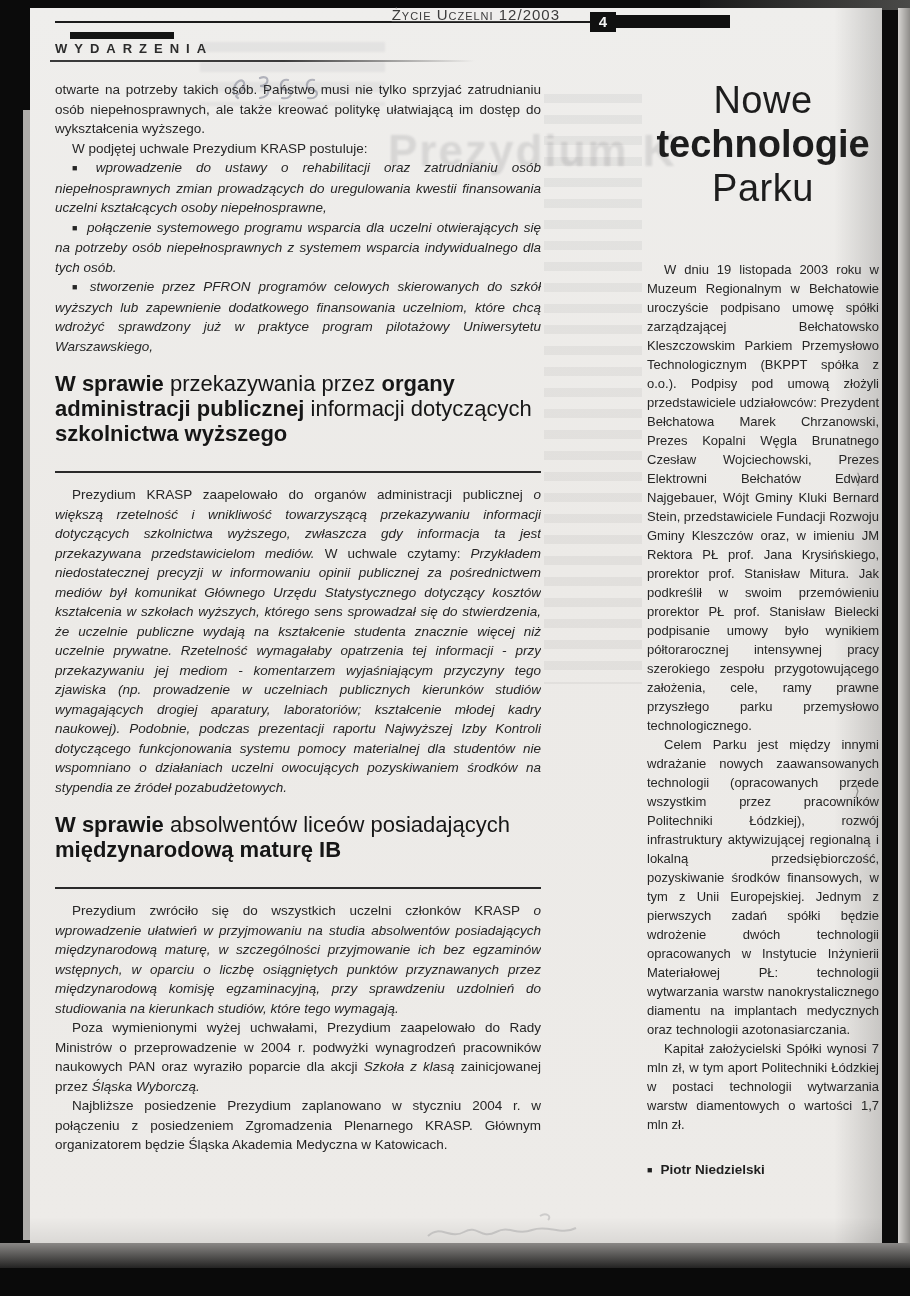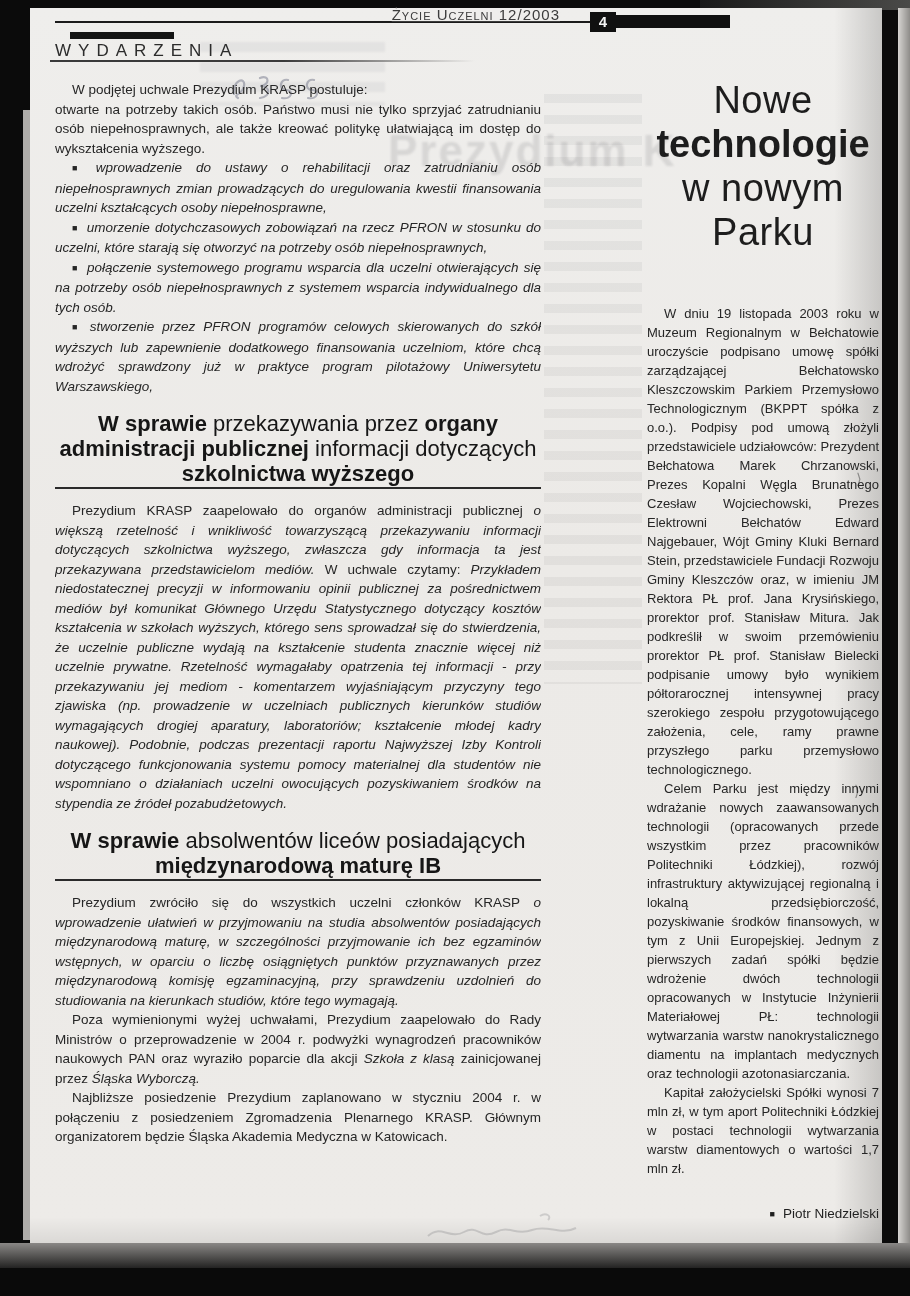--- a/index.html
+++ b/index.html
@@ -34,44 +34,44 @@
   
   .masthead-rule{position:absolute;left:25px;top:13px;width:535px;height:2px;background:#1b1b1b;}
   .journal{position:absolute;left:240px;top:0;width:290px;text-align:right;
     font-size:15px;font-variant:small-caps;letter-spacing:1px;color:#3c3c3c;line-height:14px;text-decoration:underline;}
   .pagebox{position:absolute;left:560px;top:4px;width:26px;height:20px;background:#101010;
     color:#f2f2f2;font-weight:bold;font-size:15px;text-align:center;line-height:20px;}
   .headbar{position:absolute;left:586px;top:7px;width:114px;height:13px;background:#101010;}
 
   
   .section-bar{position:absolute;left:40px;top:24px;width:104px;height:7px;background:#141414;}
-  .section-label{position:absolute;left:25px;top:33px;font-size:17px;letter-spacing:7px;color:#2c2c2c;}
+  .section-label{position:absolute;left:25px;top:33px;font-size:13px;letter-spacing:7px;color:#2c2c2c;font-weight:bold;}
   .section-rule{position:absolute;left:20px;top:52px;width:425px;height:2px;
     background:linear-gradient(to right,#3a3a3a 55%,rgba(58,58,58,0));}
 
   
   .col-left{position:absolute;left:25px;top:72px;width:486px;height:1150px;overflow:hidden;
     font-size:13.5px;line-height:19.5px;color:#262626;text-align:justify;}
   .col-right{position:absolute;left:617px;top:64px;width:232px;height:1168px;overflow:hidden;
     font-size:13px;line-height:19px;color:#262626;text-align:justify;}
 
   p.body{margin:0;}
   .ind{text-indent:17px;}
   .spaced{margin-top:18px;}
   .it{font-style:italic;}
   .bd{font-weight:bold;}
   .sq{font-size:9px;vertical-align:1px;margin-right:8px;font-style:normal;}
 
   .lheading{margin:15px 0 12px;font-size:22px;line-height:25px;font-weight:normal;color:#161616;
-    border-bottom:2px solid #2a2a2a;padding-bottom:1px;text-align:center;}
+    border-bottom:2px solid #2a2a2a;padding-bottom:25px;text-align:left;}
 
   .rtitle{margin:6px 0 50px;}
   .rtl{font-size:38px;line-height:44px;color:#1d1d1d;letter-spacing:.5px;text-align:center;}
   .rtl.bold{font-weight:bold;letter-spacing:0;}
-  .byline-right{margin-top:26px;text-align:right;font-weight:normal;font-size:13.5px;color:#1f1f1f;}
+  .byline-right{margin-top:26px;font-weight:bold;font-size:13.5px;color:#1f1f1f;}
 
   
   .ghost-headline{position:absolute;left:358px;top:118px;font-size:44px;font-weight:bold;
     color:rgba(50,50,55,0.12);filter:blur(1.2px);letter-spacing:2px;white-space:nowrap;pointer-events:none;}
   .ghost-gutter{position:absolute;left:514px;top:86px;width:98px;height:590px;
     background:repeating-linear-gradient(180deg,rgba(40,40,45,0.055) 0 9px,rgba(0,0,0,0) 9px 21px);
     filter:blur(.6px);pointer-events:none;}
   .ghost-stamp{position:absolute;left:170px;top:34px;width:185px;height:64px;
     background:repeating-linear-gradient(180deg,rgba(60,60,70,0.06) 0 10px,rgba(0,0,0,0) 10px 20px);
     filter:blur(1px);pointer-events:none;}
@@ -111,44 +111,42 @@
     <div class="masthead-rule"></div>
     <div class="journal">Życie Uczelni 12/2003</div>
     <div class="pagebox">4</div>
     <div class="headbar"></div>
 
     <div class="section-bar"></div>
     <div class="section-label">WYDARZENIA</div>
     <div class="section-rule"></div>
 
     <div class="col-left">
+      <p class="body"><span>otwarte na potrzeby takich osób. Państwo musi nie tylko sprzyjać zatrudnianiu osób niepełnosprawnych, ale także kreować politykę ułatwiającą im dostęp do wykształcenia wyższego.</span></p>
       <p class="body ind"><span>W podjętej uchwale Prezydium KRASP postuluje:</span></p>
-      <p class="body"><span>otwarte na potrzeby takich osób. Państwo musi nie tylko sprzyjać zatrudnianiu osób niepełnosprawnych, ale także kreować politykę ułatwiającą im dostęp do wykształcenia wyższego.</span></p>
 
       <p class="body ind"><span class="sq">■</span><span class="it">wprowadzenie do ustawy o rehabilitacji oraz zatrudnianiu osób niepełnosprawnych zmian prowadzących do uregulowania kwestii finansowania uczelni kształcących osoby niepełnosprawne,</span></p>
-      <p class="body ind"><span class="sq">■</span><span class="it">umorzenie dotychczasowych zobowiązań na rzecz PFRON w stosunku do uczelni, które starają się otworzyć na potrzeby osób niepełnosprawnych,</span></p>
       <p class="body ind"><span class="sq">■</span><span class="it">połączenie systemowego programu wsparcia dla uczelni otwierających się na potrzeby osób niepełnosprawnych z systemem wsparcia indywidualnego dla tych osób.</span></p>
       <p class="body ind"><span class="sq">■</span><span class="it">stworzenie przez PFRON programów celowych skierowanych do szkół wyższych lub zapewnienie dodatkowego finansowania uczelniom, które chcą wdrożyć sprawdzony już w praktyce program pilotażowy Uniwersytetu Warszawskiego,</span></p>
 
       <h2 class="lheading"><span class="bd">W sprawie</span><span> przekazywania przez </span><span class="bd">organy administracji publicznej</span><span> informacji dotyczących </span><span class="bd">szkolnictwa wyższego</span></h2>
       <p class="body ind"><span>Prezydium KRASP zaapelowało do organów administracji publicznej </span><span class="it">o większą rzetelność i wnikliwość towarzyszącą przekazywaniu informacji dotyczących szkolnictwa wyższego, zwłaszcza gdy informacja ta jest przekazywana przedstawicielom mediów.</span><span> W uchwale czytamy: </span><span class="it">Przykładem niedostatecznej precyzji w informowaniu opinii publicznej za pośrednictwem mediów był komunikat Głównego Urzędu Statystycznego dotyczący kosztów kształcenia w szkołach wyższych, którego sens sprowadzał się do stwierdzenia, że uczelnie publiczne wydają na kształcenie studenta znacznie więcej niż uczelnie prywatne. Rzetelność wymagałaby opatrzenia tej informacji - przy przekazywaniu jej mediom - komentarzem wyjaśniającym przyczyny tego zjawiska (np. prowadzenie w uczelniach publicznych kierunków studiów wymagających drogiej aparatury, laboratoriów; kształcenie młodej kadry naukowej). Podobnie, podczas prezentacji raportu Najwyższej Izby Kontroli dotyczącego funkcjonowania systemu pomocy materialnej dla studentów nie wspomniano o działaniach uczelni owocujących pozyskiwaniem środków na stypendia ze źródeł pozabudżetowych.</span></p>
 
       <h2 class="lheading"><span class="bd">W sprawie</span><span> absolwentów liceów posiadających </span><span class="bd">międzynarodową maturę IB</span></h2>
       <p class="body ind"><span>Prezydium zwróciło się do wszystkich uczelni członków KRASP </span><span class="it">o wprowadzenie ułatwień w przyjmowaniu na studia absolwentów posiadających międzynarodową maturę, w szczególności przyjmowanie ich bez egzaminów wstępnych, w oparciu o liczbę osiągniętych punktów przyznawanych przez międzynarodową komisję egzaminacyjną, przy sprawdzeniu uzdolnień do studiowania na kierunkach studiów, które tego wymagają.</span></p>
 
       <p class="body ind spaced"><span>Poza wymienionymi wyżej uchwałami, Prezydium zaapelowało do Rady Ministrów o przeprowadzenie w 2004 r. podwyżki wynagrodzeń pracowników naukowych PAN oraz wyraziło poparcie dla akcji </span><span class="it">Szkoła z klasą</span><span> zainicjowanej przez </span><span class="it">Śląska Wyborczą.</span></p>
       <p class="body ind spaced"><span>Najbliższe posiedzenie Prezydium zaplanowano w styczniu 2004 r. w połączeniu z posiedzeniem Zgromadzenia Plenarnego KRASP. Głównym organizatorem będzie Śląska Akademia Medyczna w Katowicach.</span></p>
 
     </div>
 
     <div class="col-right">
       <div class="rtitle">
         <div class="rtl">Nowe</div>
         <div class="rtl bold">technologie</div>
-        <div class="rtl">w nowym</div>
         <div class="rtl">Parku</div>
       </div>
       <p class="body ind">W dniu 19 listopada 2003 roku w Muzeum Regionalnym w Bełchatowie uroczyście podpisano umowę spółki zarządzającej Bełchatowsko Kleszczowskim Parkiem Przemysłowo Technologicznym (BKPPT spółka z o.o.). Podpisy pod umową złożyli przedstawiciele udziałowców: Prezydent Bełchatowa Marek Chrzanowski, Prezes Kopalni Węgla Brunatnego Czesław Wojciechowski, Prezes Elektrowni Bełchatów Edward Najgebauer, Wójt Gminy Kluki Bernard Stein, przedstawiciele Fundacji Rozwoju Gminy Kleszczów oraz, w imieniu JM Rektora PŁ prof. Jana Krysińskiego, prorektor prof. Stanisław Mitura. Jak podkreślił w swoim przemówieniu prorektor PŁ prof. Stanisław Bielecki podpisanie umowy było wynikiem półtorarocznej intensywnej pracy szerokiego zespołu przygotowującego założenia, cele, ramy prawne przyszłego parku przemysłowo technologicznego.</p>
       <p class="body ind">Celem Parku jest między innymi wdrażanie nowych zaawansowanych technologii (opracowanych przede wszystkim przez pracowników Politechniki Łódzkiej), rozwój infrastruktury aktywizującej regionalną i lokalną przedsiębiorczość, pozyskiwanie środków finansowych, w tym z Unii Europejskiej. Jednym z pierwszych zadań spółki będzie wdrożenie dwóch technologii opracowanych w Instytucie Inżynierii Materiałowej PŁ: technologii wytwarzania warstw nanokrystalicznego diamentu na implantach medycznych oraz technologii azotonasiarczania.</p>
       <p class="body ind">Kapitał założycielski Spółki wynosi 7 mln zł, w tym aport Politechniki Łódzkiej w postaci technologii wytwarzania warstw diamentowych o wartości 1,7 mln zł.</p>
       <p class="byline-right"><span class="sq">■</span><span>Piotr Niedzielski</span></p>
     </div>
 
   </div>
 </div>

